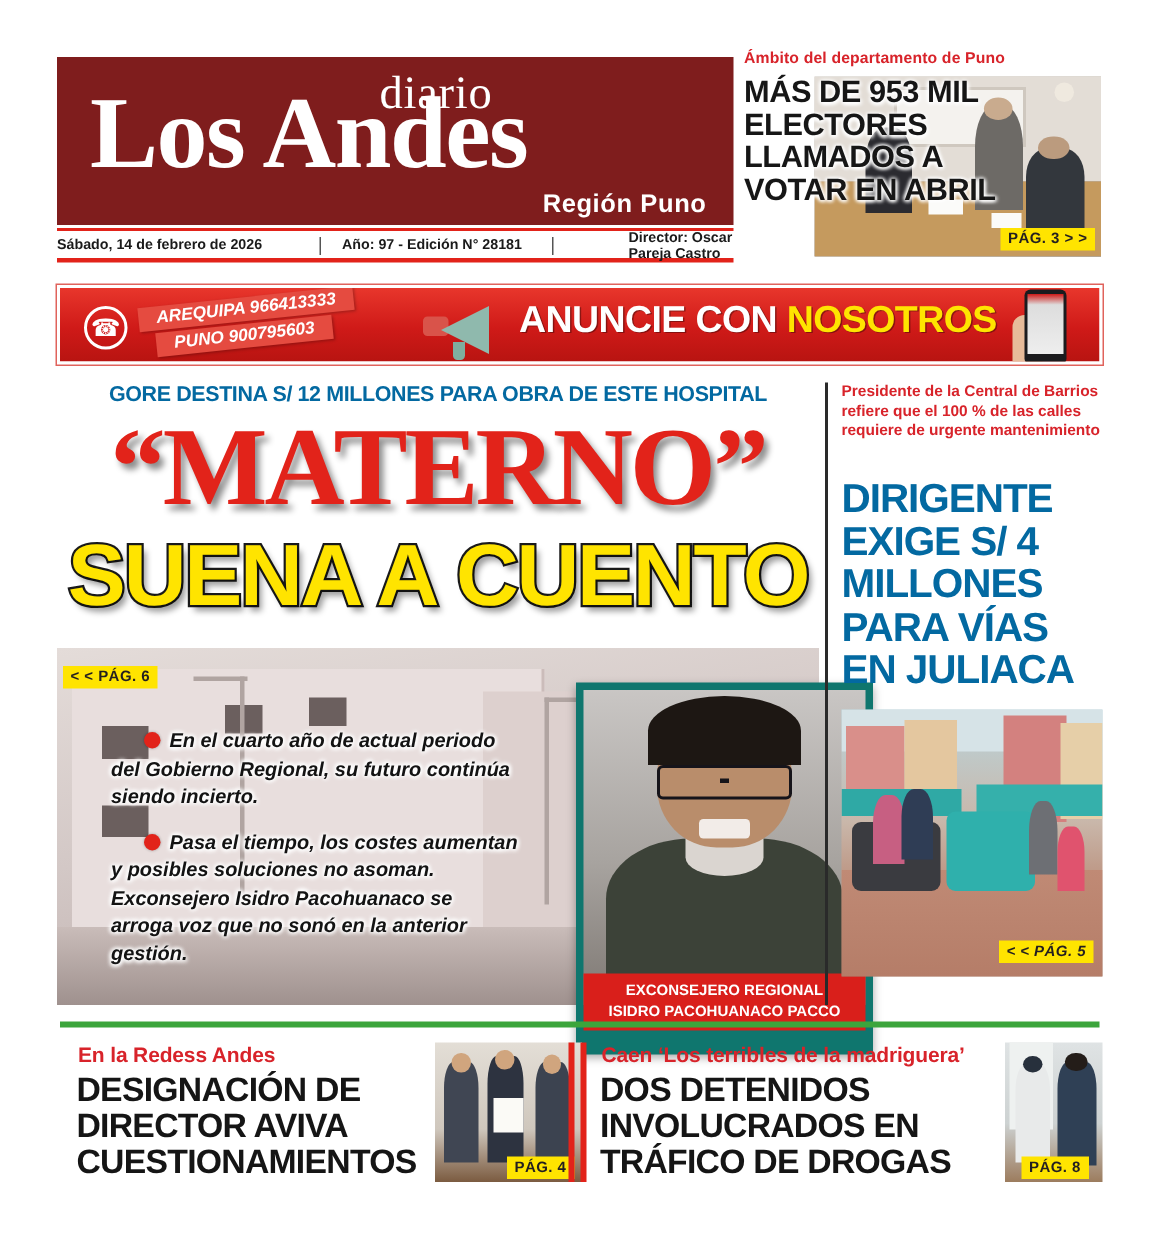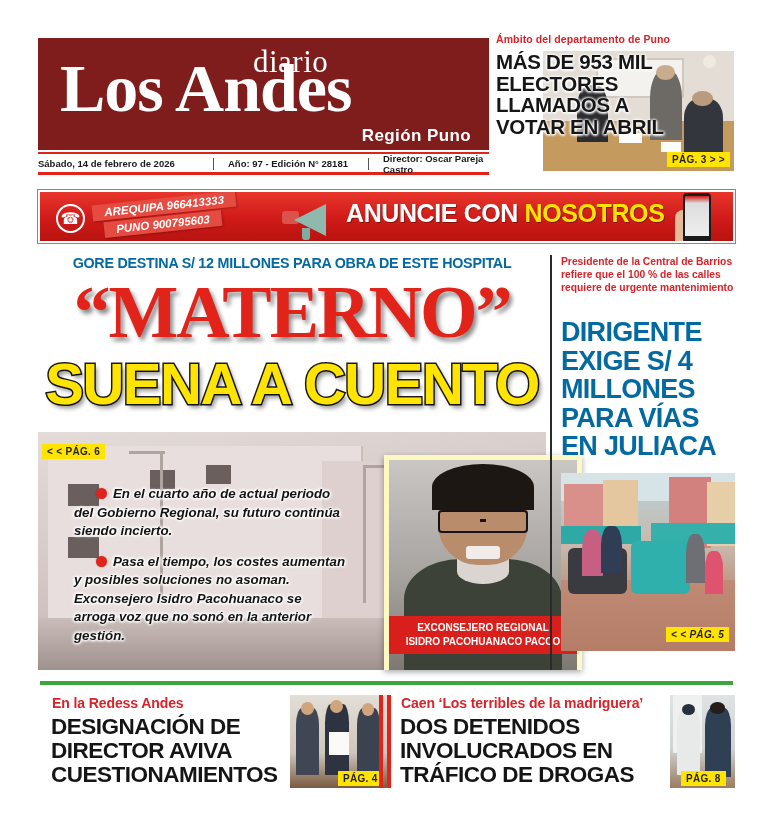--- a/index.html
+++ b/index.html
@@ -40,21 +40,21 @@
   .rule-bot { position: absolute; left: 38px; top: 172px; width: 451px; height: 3px; background: #E2231A; }
 
   .dateline {
     position: absolute; left: 38px; top: 155px; width: 451px; height: 17px;
     display: flex; align-items: center;
     font-size: 9.5px; color: #1a1a1a; font-weight: bold;
   }
   .dateline .d-date { width: 175px; }
   .dateline .d-sep { width: 1px; height: 12px; background: #555; margin: 0 14px 0 0; }
   .dateline .d-year { width: 140px; }
-  .dateline .d-dir { flex: 1; }
+  .dateline .d-dir { flex: 1; margin-left: 36px; }
 
   
   .top-right { position: absolute; left: 496px; top: 33px; width: 238px; height: 140px; }
   .tr-kicker {
     font-size: 10.5px; color: #D8232A; font-weight: bold; letter-spacing: .1px;
     margin-bottom: 4px;
   }
   .tr-photo {
     position: absolute; left: 47px; top: 18px; width: 191px; height: 120px;
     overflow: hidden;
@@ -205,22 +205,22 @@
     text-shadow: 0 0 3px #fff, 1px 1px 3px #fff, -1px -1px 3px #fff, 1px -1px 3px #fff, -1px 1px 3px #fff;
   }
   .ml-bullets p { margin-bottom: 12px; text-indent: 22px; }
   .bul {
     display: inline-block; width: 11px; height: 11px; border-radius: 50%;
     background: #E2231A; margin-right: 6px; vertical-align: -1px;
     box-shadow: 0 0 2px rgba(0,0,0,.3);
   }
 
   .portrait {
-    position: absolute; left: 346px; top: 200px; width: 198px; height: 215px;
-    background: #fef9c3; padding: 5px 5px 16px 5px;
+    position: absolute; left: 346px; top: 200px; width: 198px; height: 248px;
+    background: #0f766e; padding: 5px 5px 16px 5px;
     box-shadow: 0 2px 6px rgba(0,0,0,.35);
     overflow: hidden;
   }
   .portrait .pinner {
     position: relative; width: 188px; height: 210px; overflow: hidden;
     background: linear-gradient(180deg,#c9c6c4 0%,#a7a39f 55%,#7e7873 100%);
   }
   .portrait .head { position:absolute; left:26%; top:6%; width:48%; height:44%; background:#b98d6b; border-radius:48% 48% 44% 44%; }
   .portrait .hair { position:absolute; left:23%; top:2%; width:54%; height:22%; background:#1d1713; border-radius:50% 50% 0 0; }
   .portrait .glasses {

